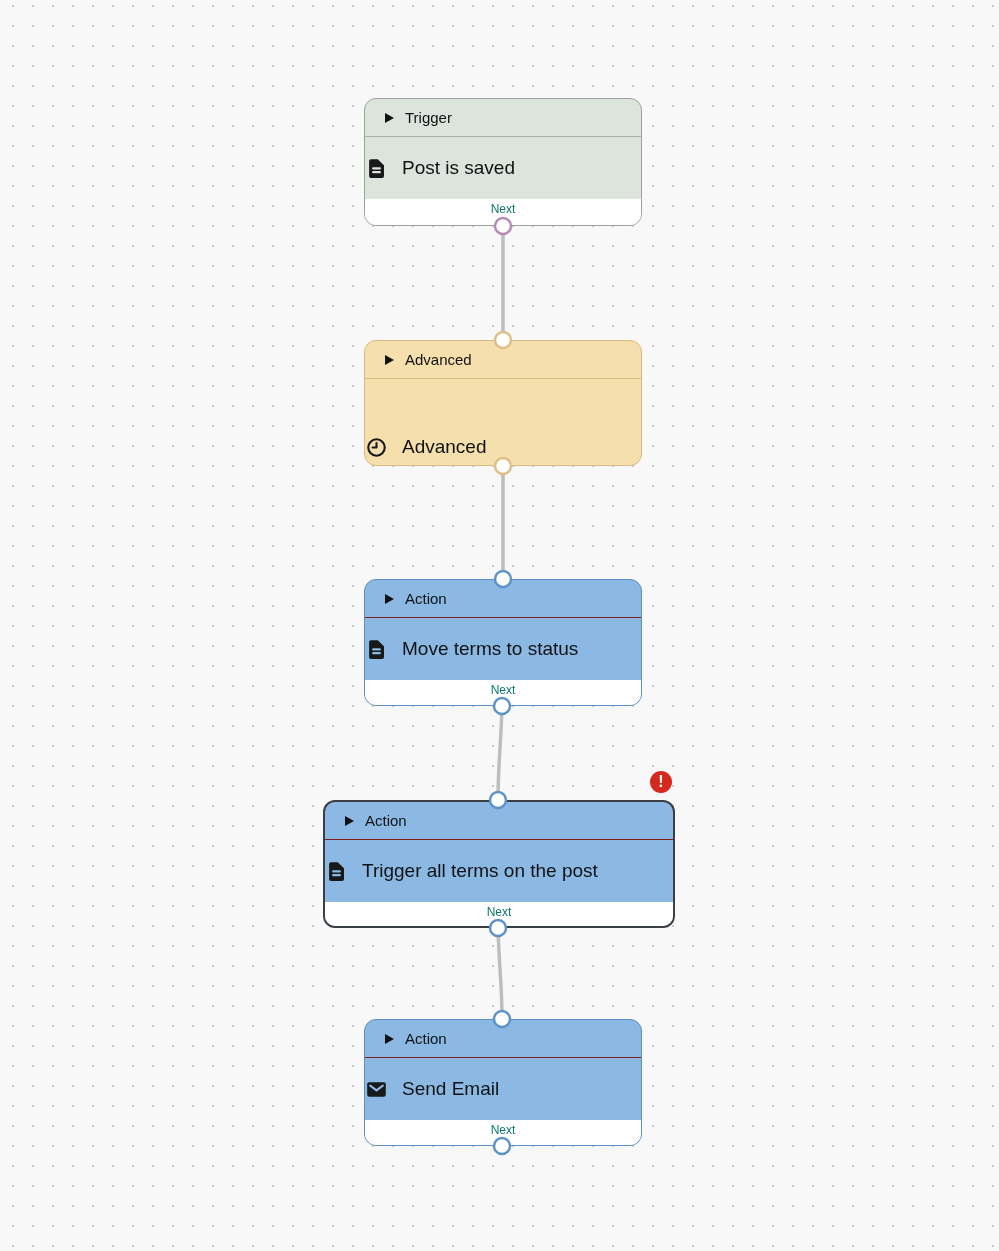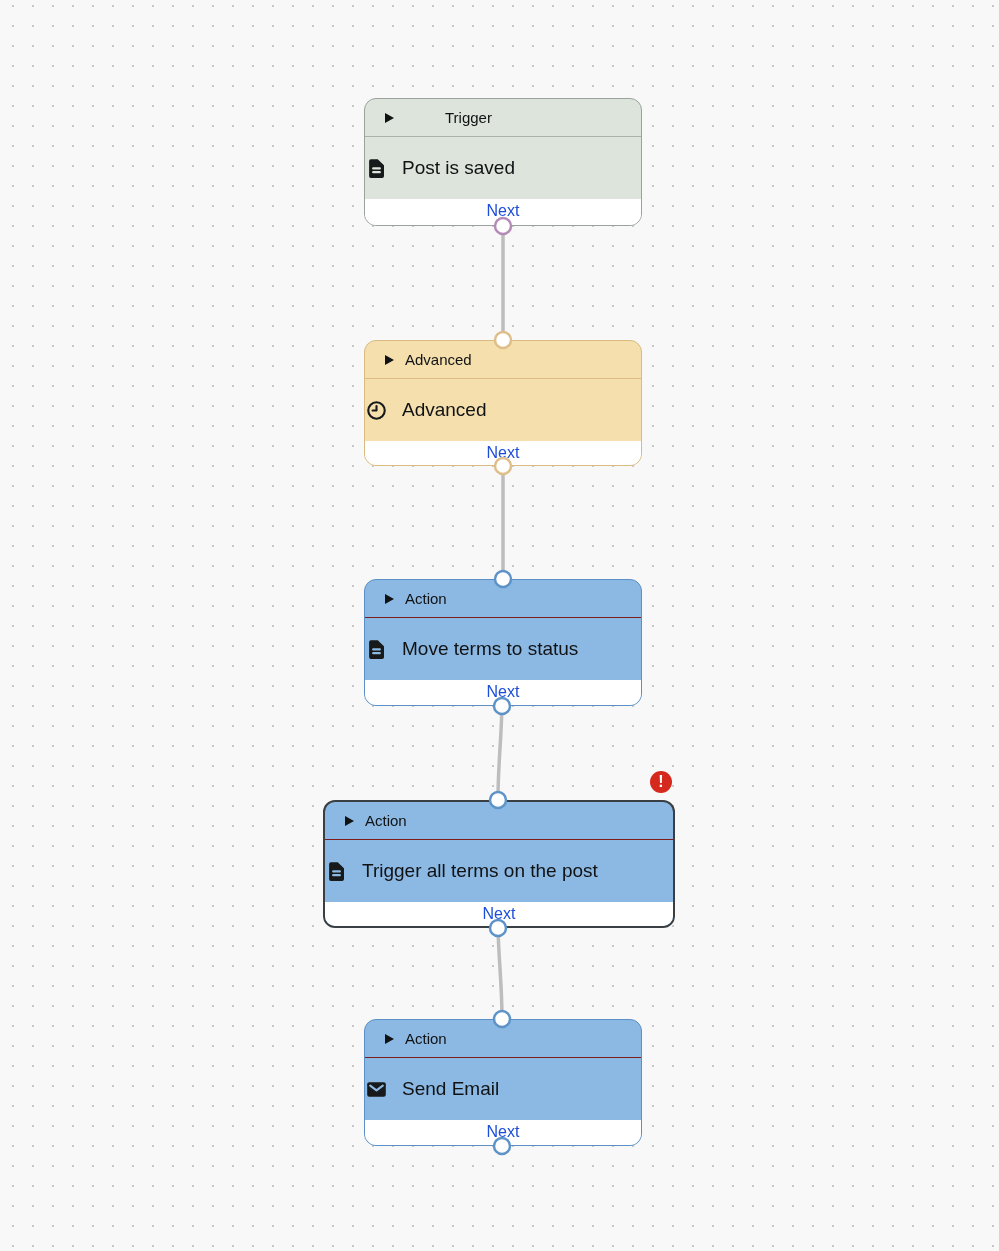--- a/index.html
+++ b/index.html
@@ -17,30 +17,30 @@
 
   
   .node{
     position:absolute;
     box-sizing:border-box;
     border-radius:12px;
     overflow:hidden;
     display:flex;flex-direction:column;
   }
   .n-trigger{background:#dde4db;border:1.5px solid #99a39c;}
-  .n-advanced{background:#f5dfad;border:1.5px solid #d9ba80;}
+  .n-advanced{background:#f5dfad;border:1.5px solid #d9ba80;gap:37px;}
   .n-action{background:#8cb9e3;border:1.5px solid #5b90c6;}
   .n-selected{border:2px solid #3a3f44;}
 
   .n-head{
     height:37px;flex:0 0 37px;
     display:flex;align-items:center;
     padding-left:20px;
   }
-  .n-trigger  .n-head{border-bottom:1px solid #a9b3aa;gap:40px;}
+  .n-trigger  .n-head{border-bottom:1px solid #a9b3aa;}
   .n-advanced .n-head{border-bottom:1px solid #dcbc84;}
   .n-action   .n-head{border-bottom:1px solid #7f1d1d;}
 
   .tri{
     width:0;height:0;flex:0 0 auto;
     border-left:9px solid #101214;
     border-top:5.5px solid transparent;
     border-bottom:5.5px solid transparent;
     margin-right:11px;
   }
@@ -52,21 +52,21 @@
   }
   .n-icon{flex:0 0 auto;display:flex;align-items:center;margin-right:14px;}
   .n-title{font-size:19px;color:#101214;white-space:nowrap;}
 
   .n-foot{
     flex:1 1 auto;
     background:#ffffff;
     display:flex;justify-content:center;align-items:flex-start;
     padding-top:3px;
   }
-  .n-next{font-size:16px;color:#1d4ed8;}
+  .n-next{font-size:12px;color:#0f766e;}
 
   
   .n-trigger  .cut{fill:#dde4db;}
   .n-action   .cut{fill:#8cb9e3;}
   .n-action   .cut-stroke{stroke:#8cb9e3;}
 
   
   .overlay{position:absolute;left:0;top:0;pointer-events:none;}
   .edge{stroke:#bdbdbd;stroke-width:3.5;fill:none;stroke-linecap:round;}
   .port{fill:#ffffff;stroke-width:2.5;}

